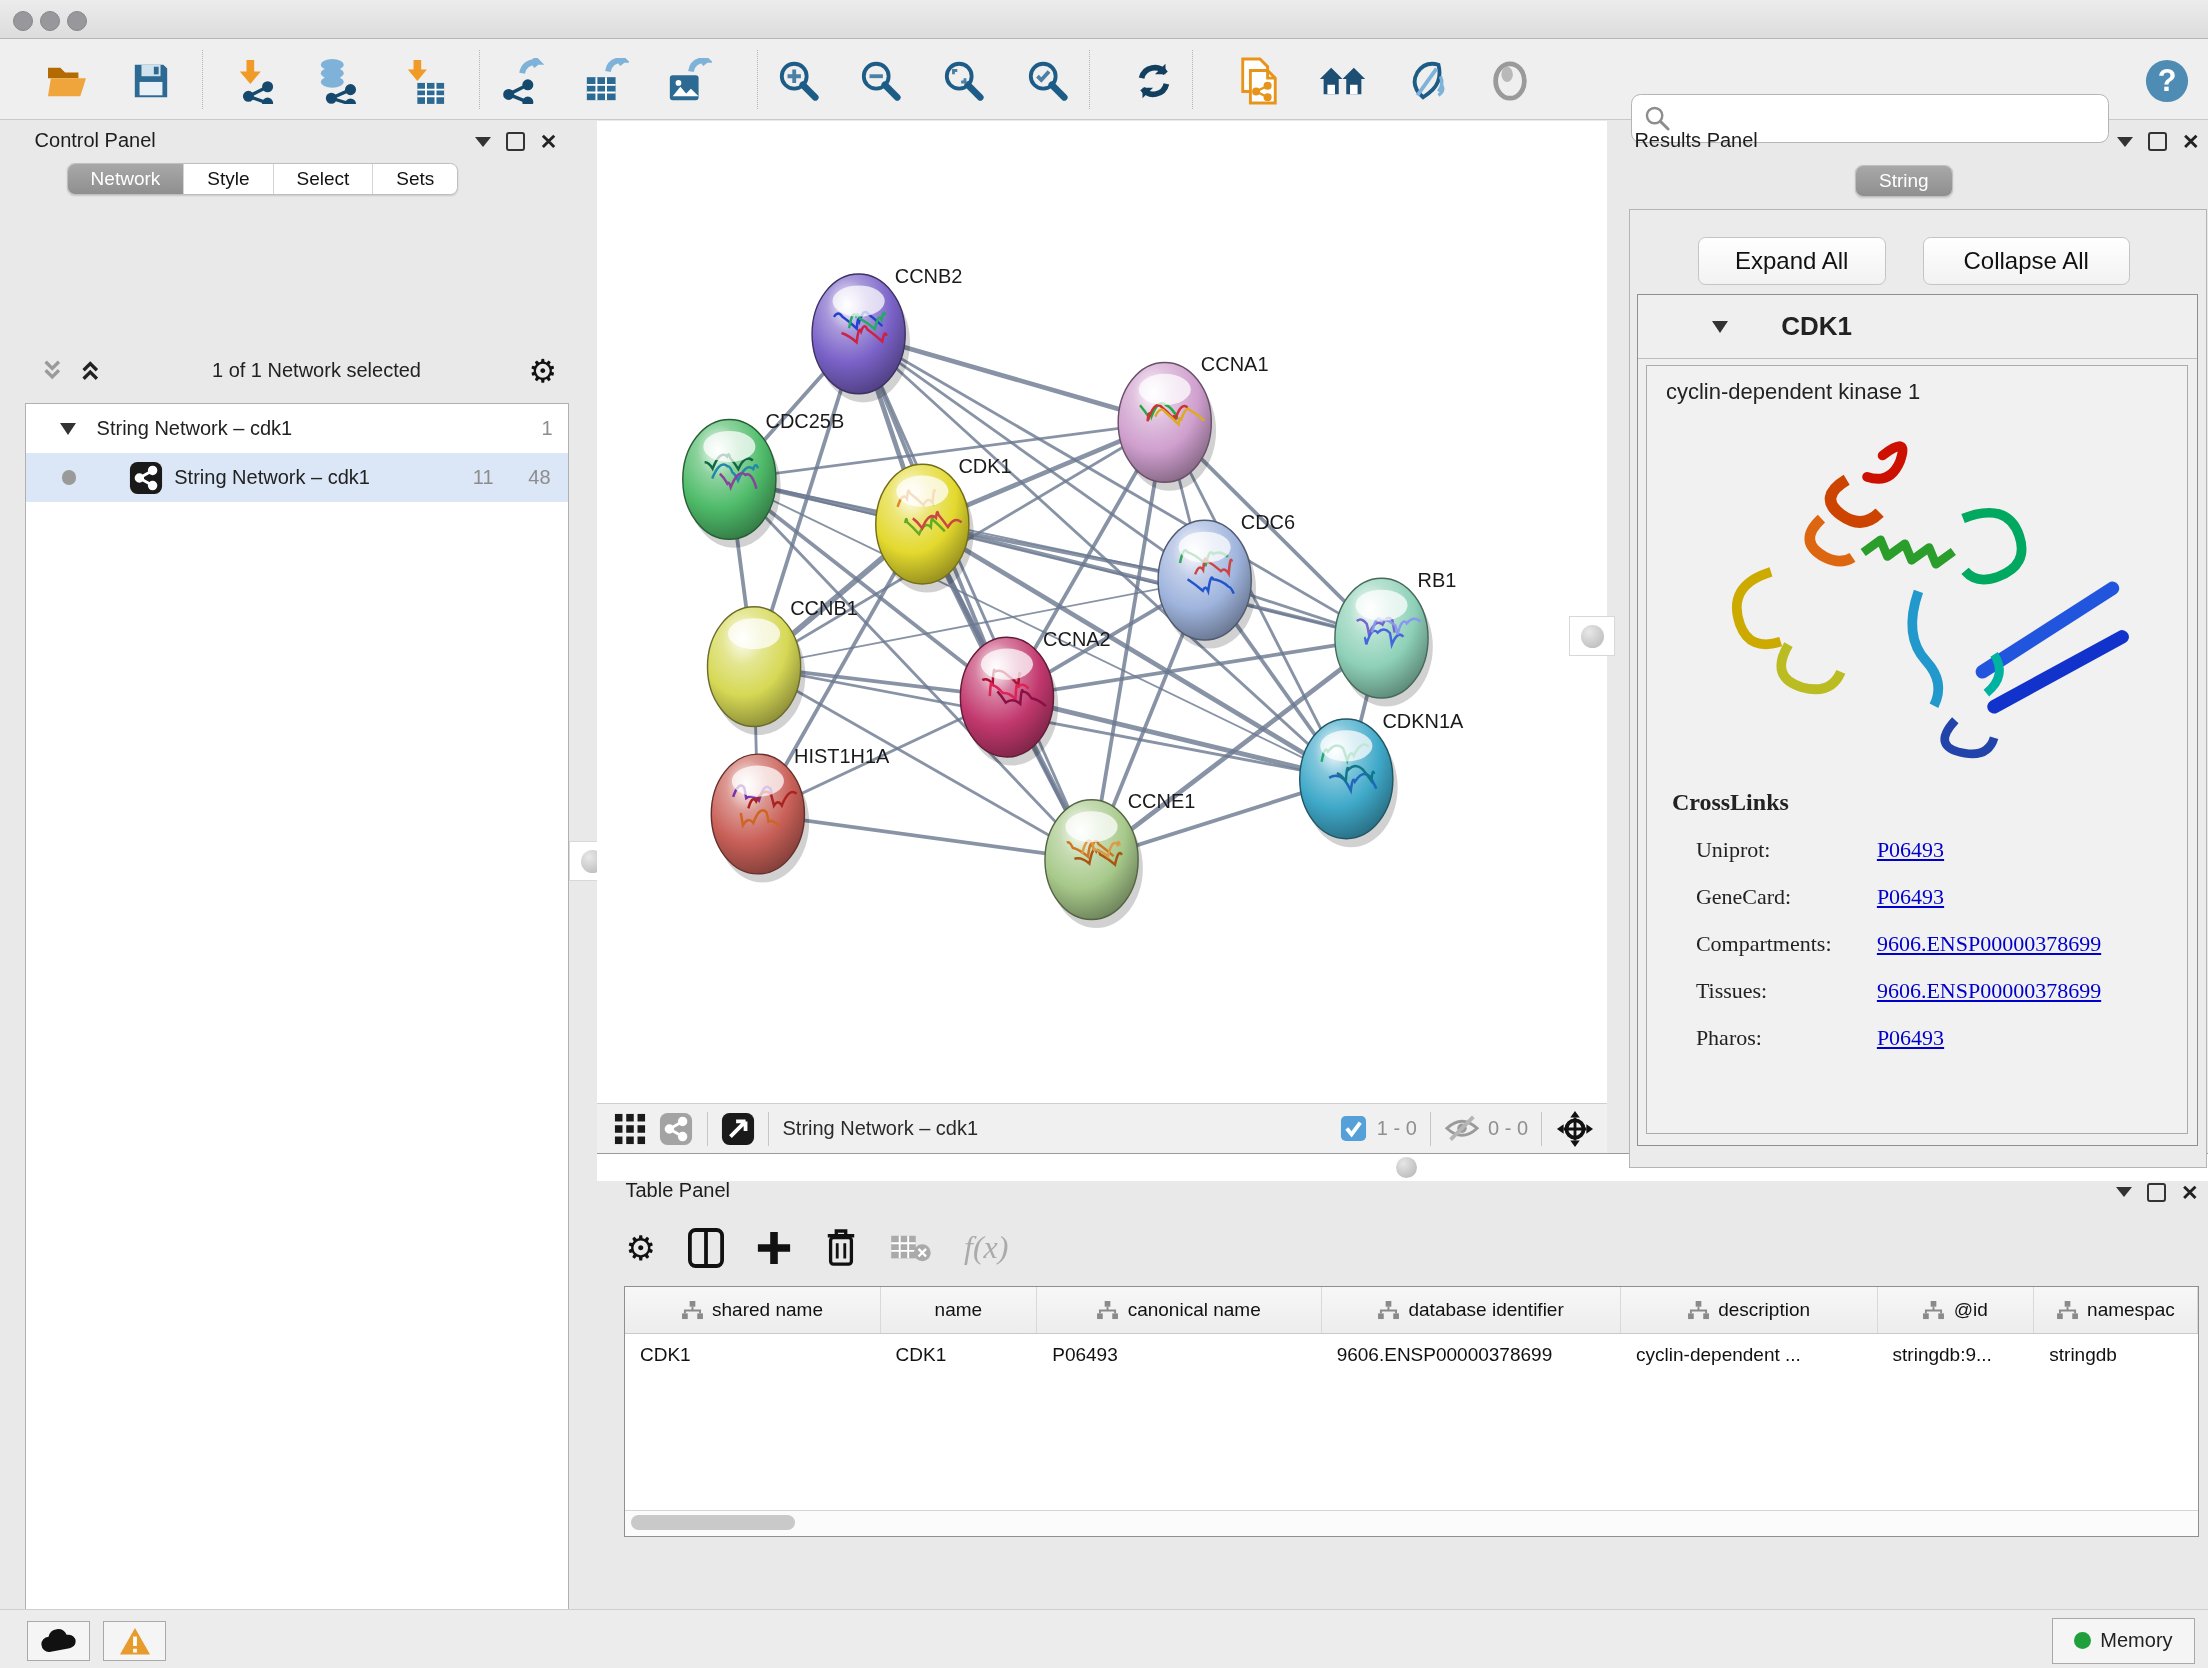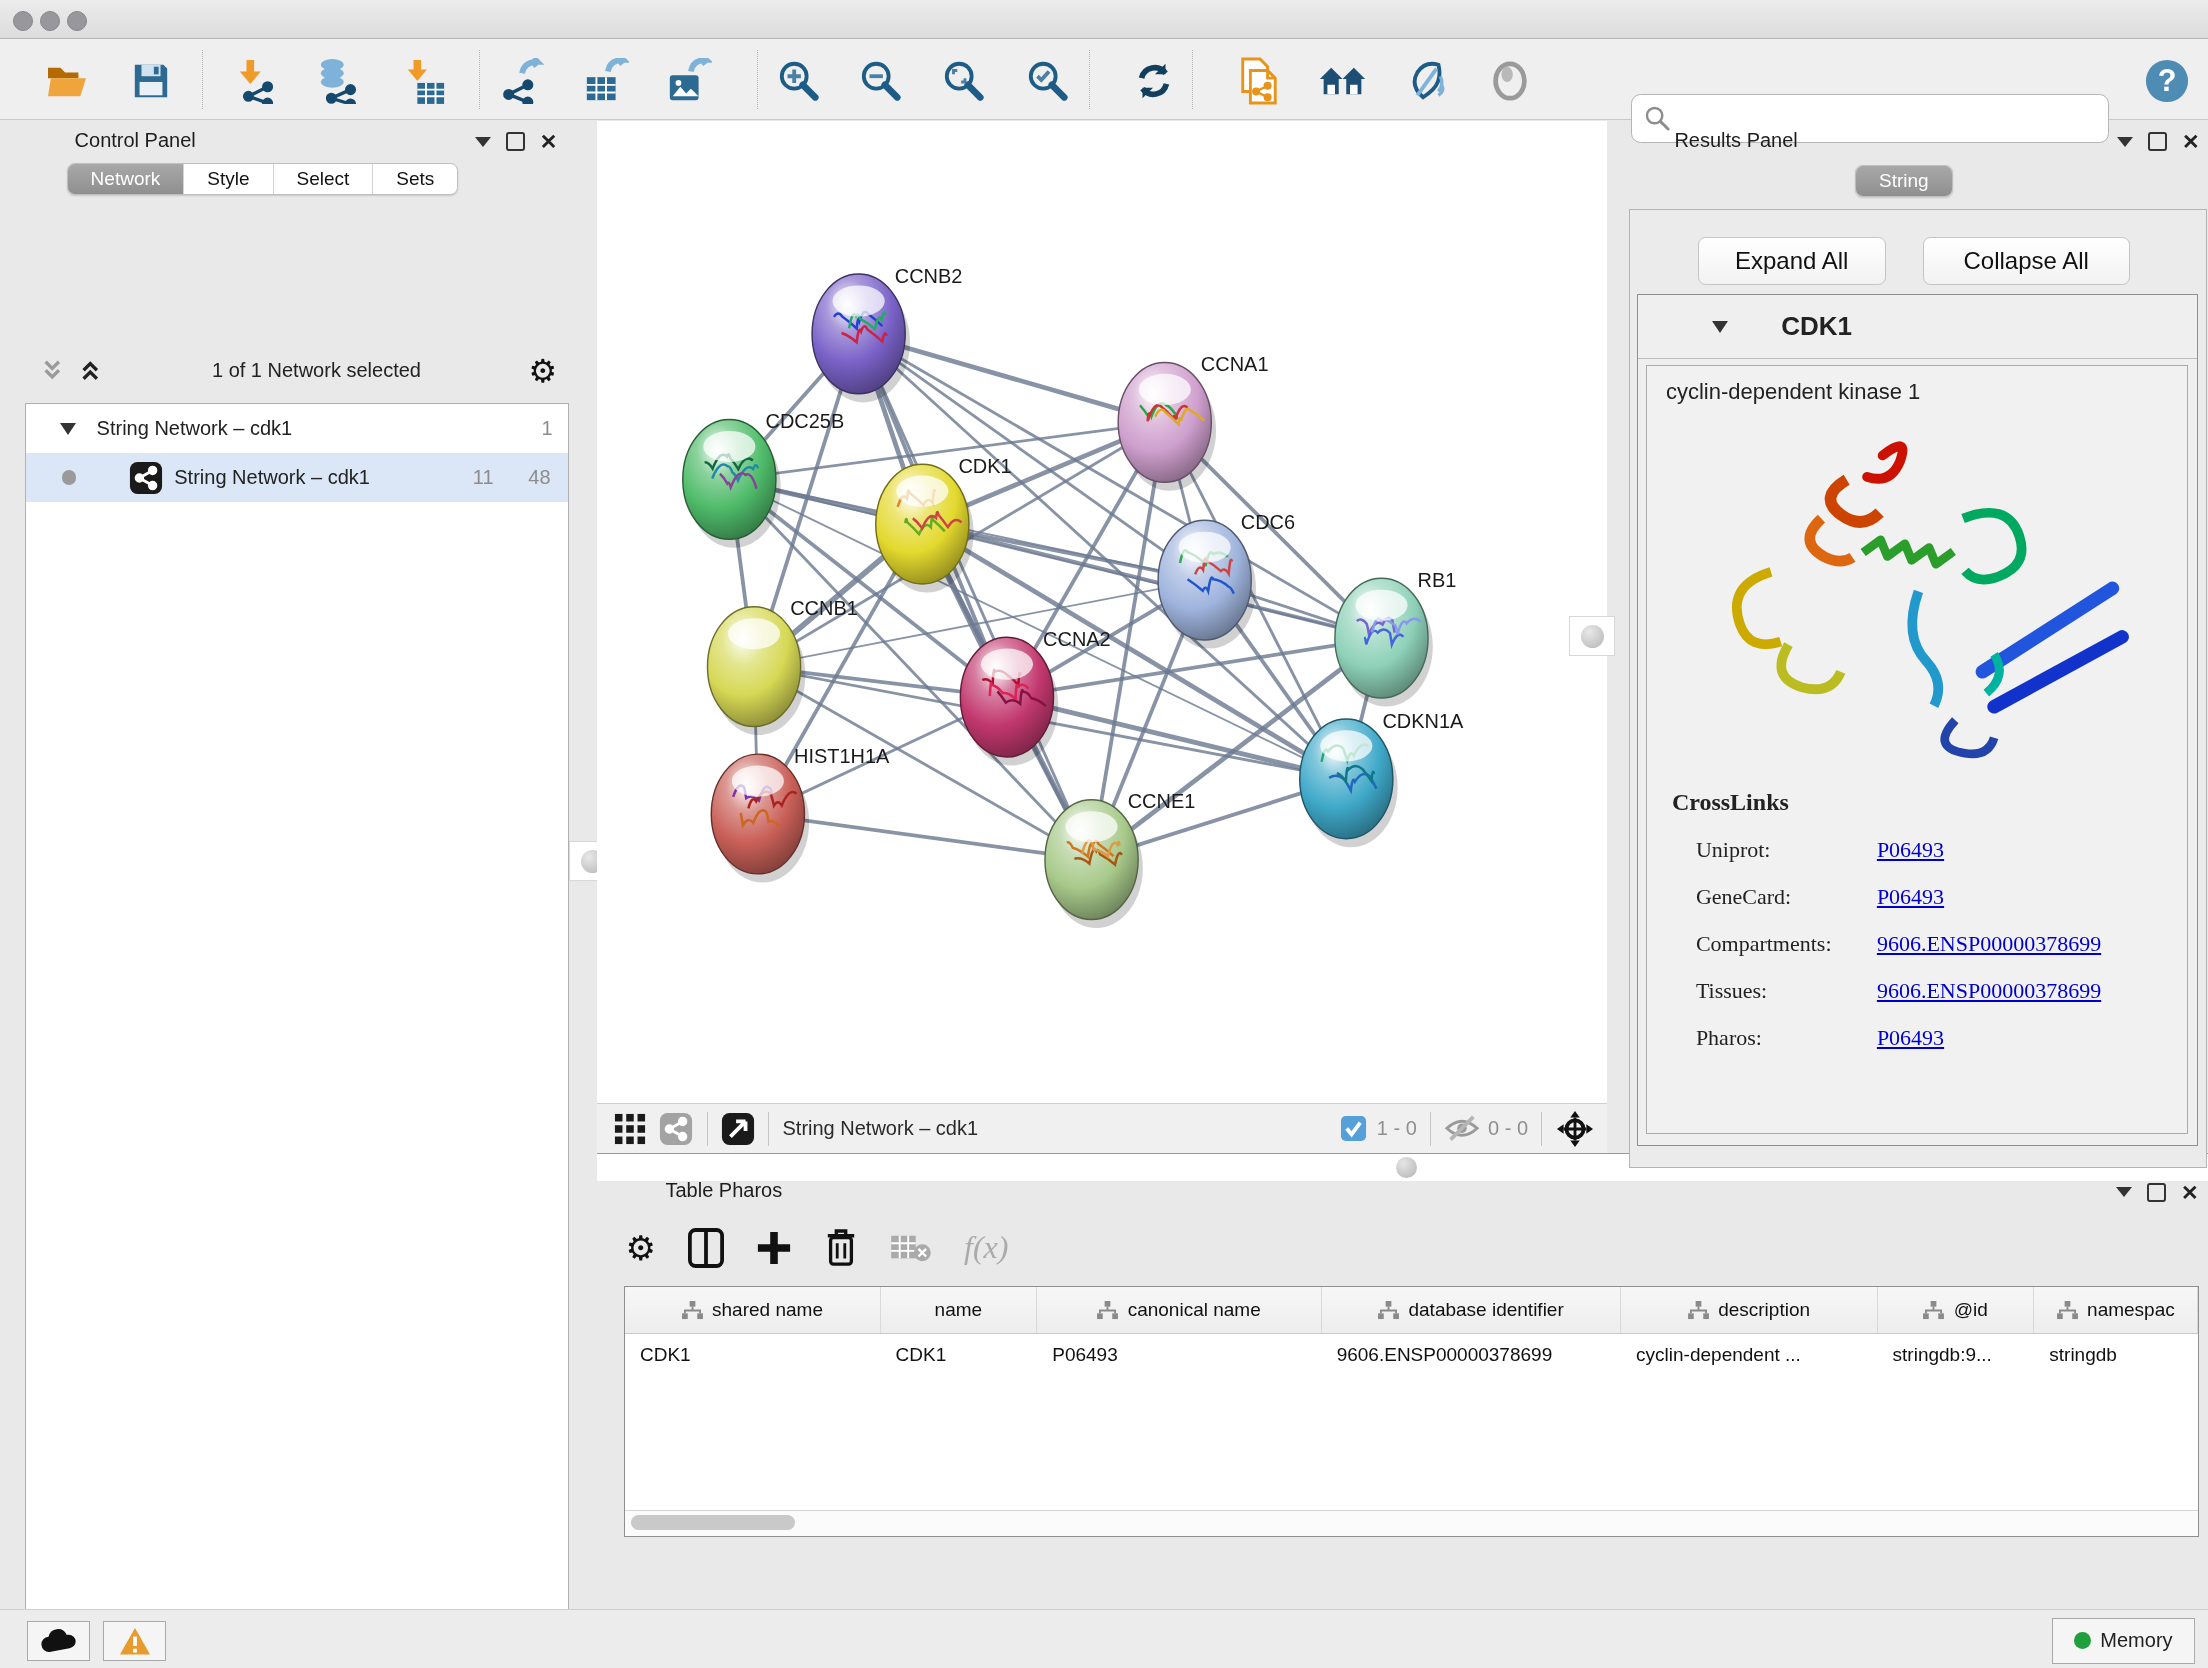--- a/index.html
+++ b/index.html
@@ -9,21 +9,21 @@
   .titlebar{position:absolute;left:0;top:0;width:2208px;height:38px;background:linear-gradient(#ececec,#dcdcdc);border-bottom:1px solid #b6b6b6;}
   .tl{position:absolute;top:10.5px;width:18px;height:18px;border-radius:50%;background:#97979c;border:1px solid #86868b;}
   .wtitle{position:absolute;top:6.7px;left:0;width:100%;text-align:center;font-size:20px;color:#3c3c3c;}
   
   .toolbar{position:absolute;left:0;top:39px;width:2208px;height:80px;background:#efefef;border-bottom:1px solid #c9c9c9;}
   .tbi{position:absolute;top:17px;width:49px;height:49px;display:flex;align-items:center;justify-content:center;cursor:pointer;}
   .tbsep{position:absolute;top:11.4px;height:59px;border-left:1.9px dotted #b3b3b3;width:0;}
   .searchbox{position:absolute;left:1631px;top:55px;width:478px;height:49px;background:#fff;border:1px solid #b5b5b5;border-radius:9.5px;display:flex;align-items:center;padding-left:13.3px;box-sizing:border-box;}
   .searchbox input{border:none;outline:none;font-size:19px;flex:1;background:transparent;margin-left:9.5px;font-family:"Liberation Sans",sans-serif;}
   
-  .ptitle{font-size:20px;color:#1d1d1d;margin-left:40px;}
+  .ptitle{font-size:20px;color:#1d1d1d;}
   .pctl{position:absolute;display:flex;gap:15px;align-items:center;}
   .tri{width:0;height:0;border-left:8.6px solid transparent;border-right:8.6px solid transparent;border-top:10.5px solid #333;}
   .flsq{width:15px;height:15px;border:2.4px solid #333;border-radius:2.9px;}
   .px{font-size:21px;font-weight:bold;color:#222;line-height:15px;}
   .seg{display:flex;border-radius:7.6px;overflow:hidden;border:1px solid #bfbfbf;background:#fff;box-shadow:0 1px 1.9px rgba(0,0,0,.15);}
   .seg div{padding:4px 23px;font-size:19px;color:#111;border-left:1px solid #d4d4d4;white-space:nowrap;cursor:pointer;}
   .seg div:first-child{border-left:none;}
   .seg div.on{background:linear-gradient(#a8a8a8,#8f8f8f);color:#fff;}
   .btn{background:linear-gradient(#ffffff,#f2f2f2);border:1px solid #c4c4c4;border-radius:7.6px;font-size:24px;color:#111;display:flex;align-items:center;justify-content:center;cursor:pointer;}
   
@@ -619,21 +619,21 @@
               <span style="width: 181px;">Pharos:</span>
               <a class="xl serif" href="#">P06493</a>
             </div>
           </div>
       </div>
     </div>
   </div>
 </div>
 
 <div class="abs" style="left:597px;top:1179px;width:1611px;height:423px;">
-  <span class="ptitle abs" style="left:28.5px;top:0px;">Table Pharos</span>
+  <span class="ptitle abs" style="left:28.5px;top:0px;">Table Panel</span>
   <div class="pctl" style="right:9.5px;top:3.8px;">
     <div class="tri"></div>
     <div class="flsq"></div>
     <div class="px">✕</div>
   </div>
   <div class="abs" style="left:28.5px;top:38px;height:61px;display:flex;align-items:center;gap:32px;">
     <span style="font-size:34px;color:#111;font-family:'DejaVu Sans',sans-serif;">⚙</span>
     <svg width="36" height="40" viewBox="0 0 38 42">
         <rect x="2" y="2" width="34" height="38" rx="6" fill="none" stroke="#111" stroke-width="4"></rect>
         <path d="M19 2 v38" stroke="#111" stroke-width="4"></path>

